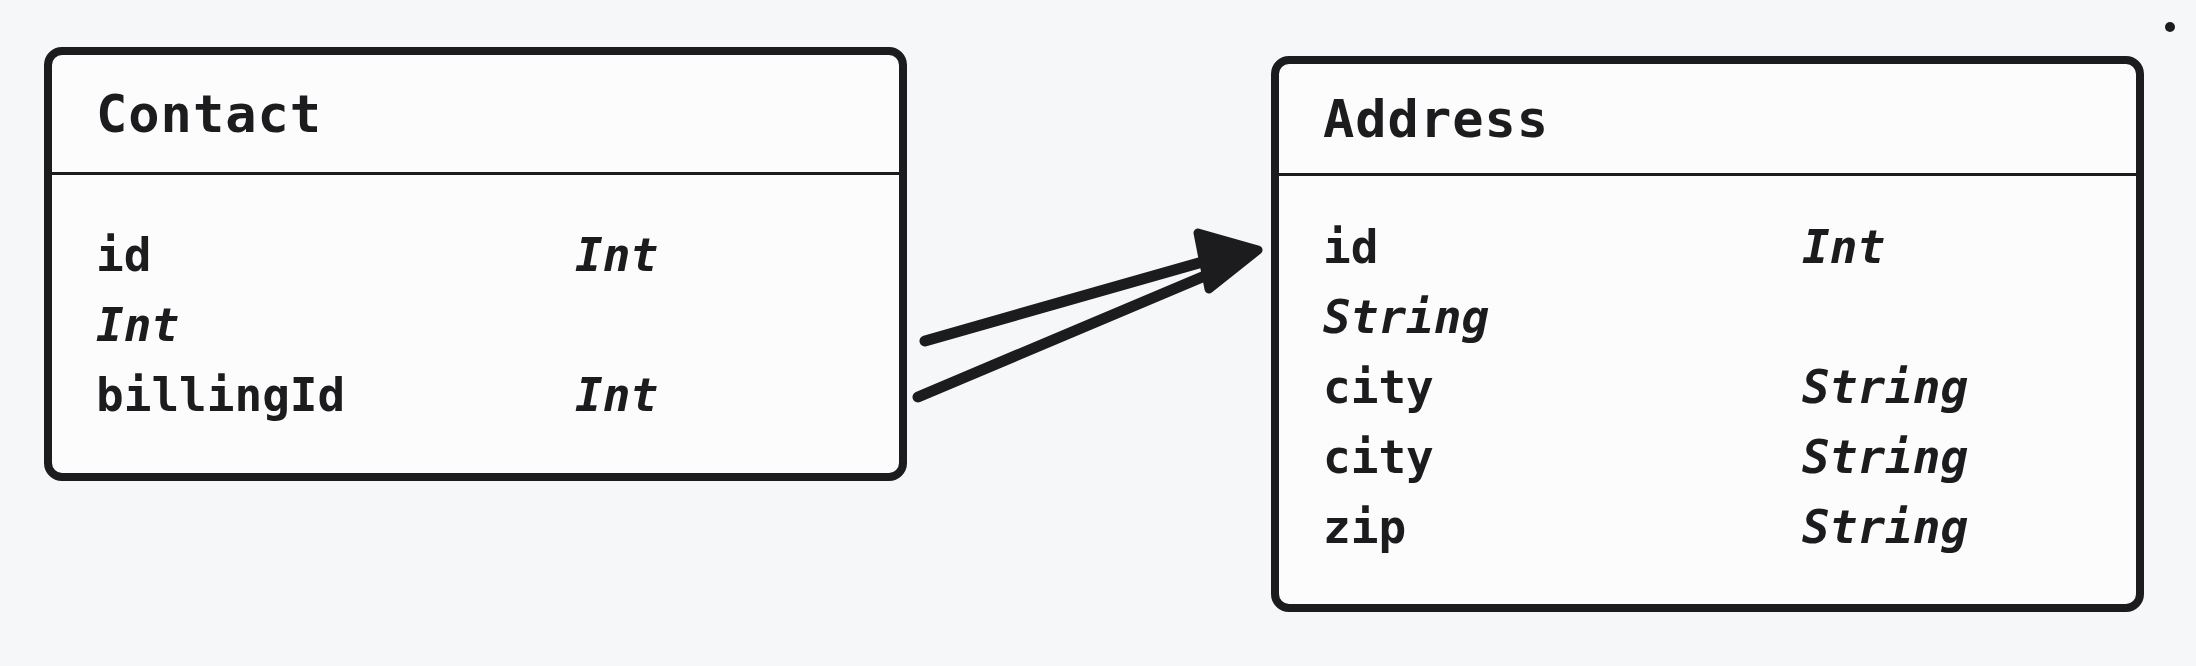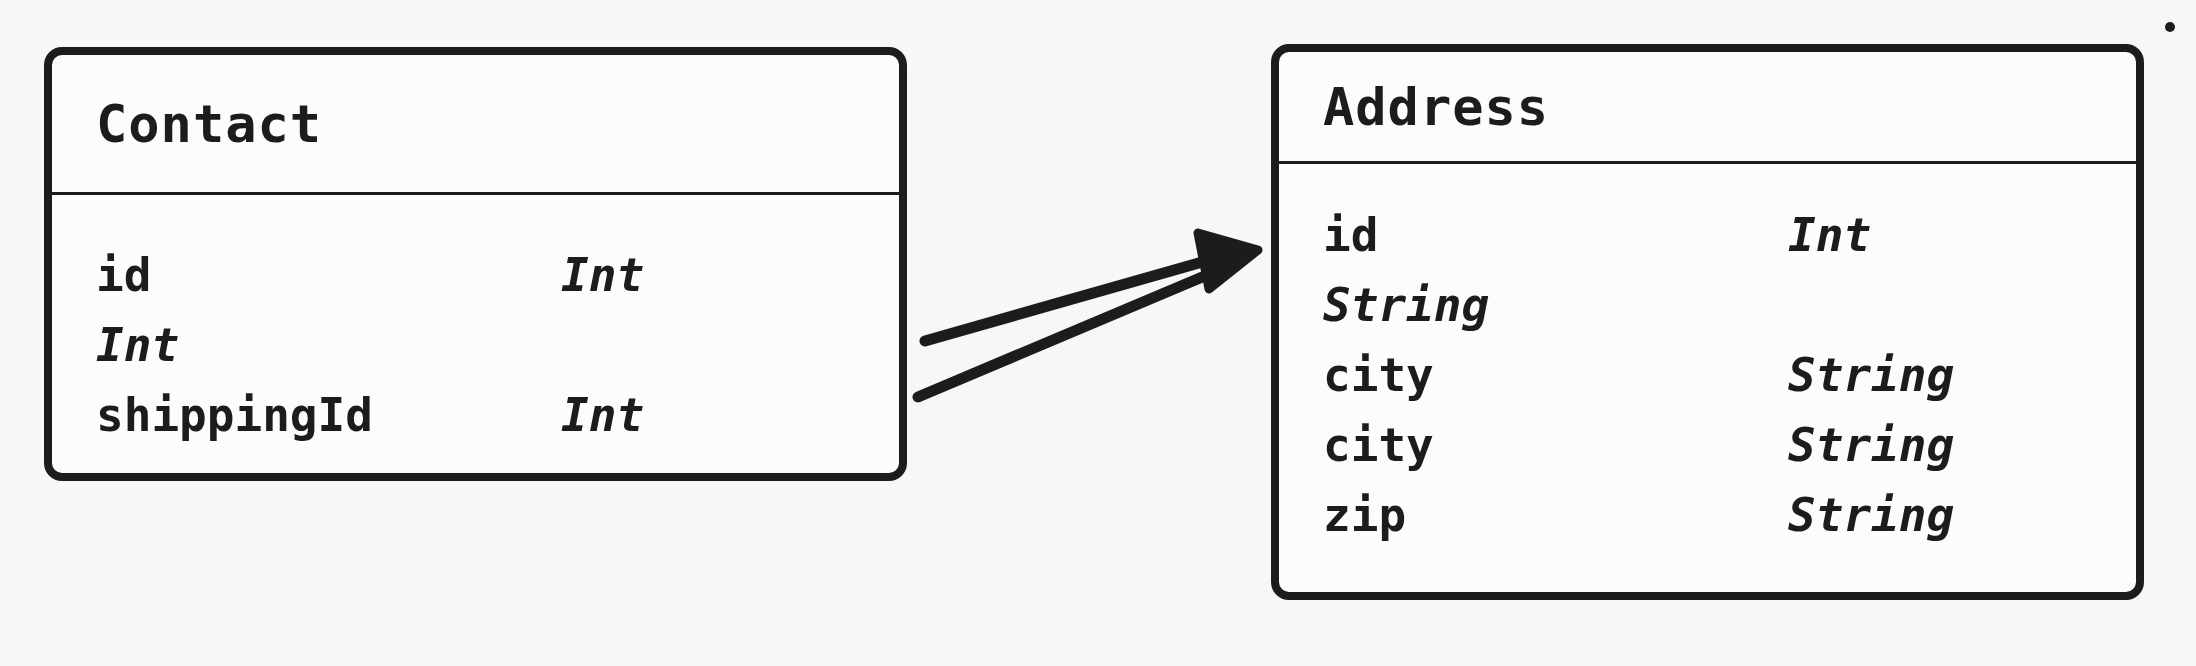--- a/index.html
+++ b/index.html
@@ -38,27 +38,28 @@
   }
   .entity-rows {
     padding-left: 44px;
   }
   .field-row {
     display: flex;
     align-items: center;
     height: 70px;
     font-size: 46px;
     font-weight: bold;
+    gap: 14px;
   }
   .field-name { width: 465px; }
   .field-type { flex: 1; font-style: italic; }
   #contact-card  { left: 44px;  top: 47px;  width: 863px; height: 434px; }
-  #contact-card .entity-header { height: 140px; }
+  #contact-card .entity-header { height: 120px; }
   #contact-card .entity-rows   { padding-top: 45px; }
-  #address-card  { left: 1271px; top: 44px; width: 873px; height: 556px; }
+  #address-card  { left: 1271px; top: 56px; width: 873px; height: 556px; }
   #address-card .entity-header { height: 112px; }
   #address-card .entity-rows   { padding-top: 36px; }
   svg.overlay {
     position: absolute;
     left: 0; top: 0;
     width: 2196px; height: 666px;
     pointer-events: none;
   }
   svg.overlay .hit { pointer-events: all; }
 </style>
@@ -73,21 +74,21 @@
     </div>
     <div class="entity-rows">
       <div class="field-row">
         <span class="field-name">id</span>
         <span class="field-type">Int</span>
       </div>
       <div class="field-row">
         <span class="field-type">Int</span>
       </div>
       <div class="field-row">
-        <span class="field-name">shippingId</span>
+        <span class="field-name">billingId</span>
         <span class="field-type">Int</span>
       </div>
     </div>
   </div>
 
   <div class="entity" id="address-card">
     <div class="entity-header">
       <span class="entity-title">Address</span>
     </div>
     <div class="entity-rows">

